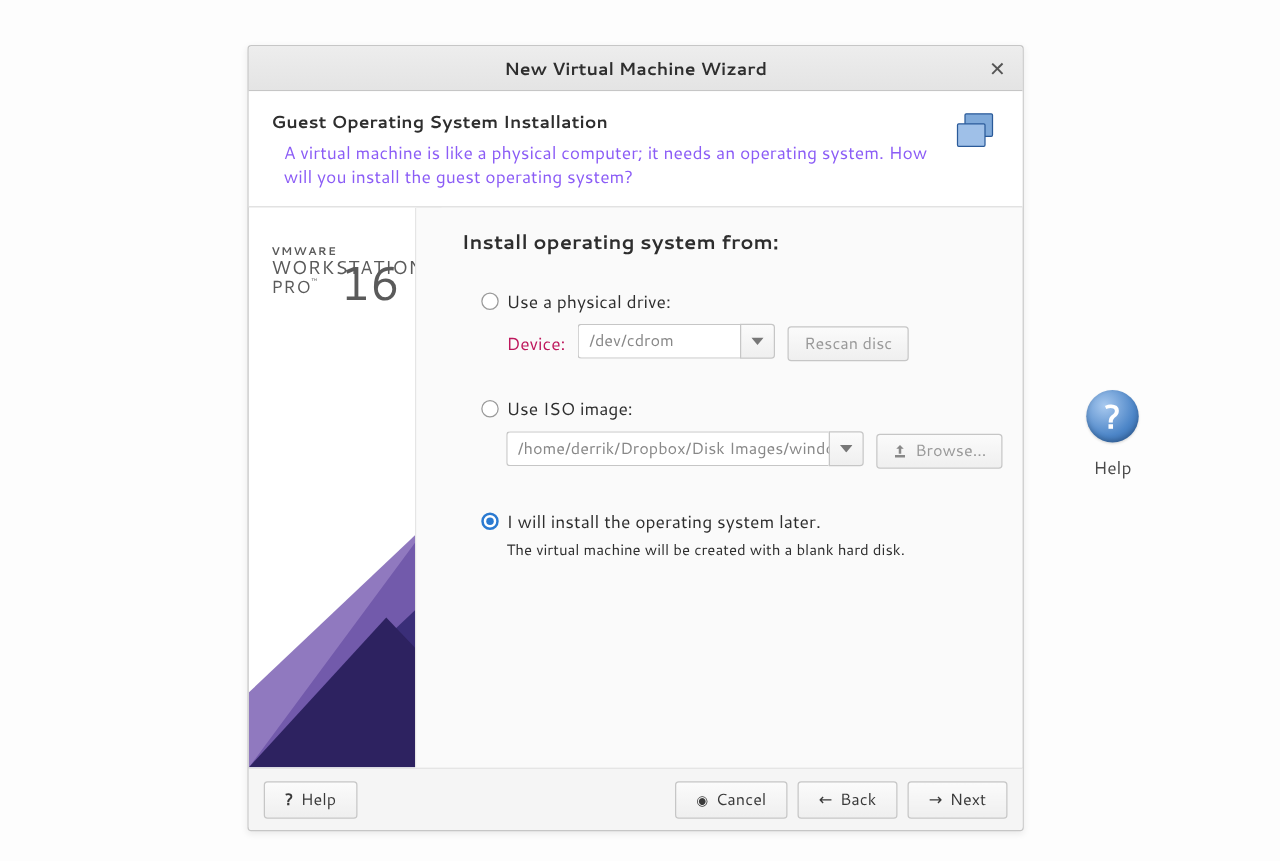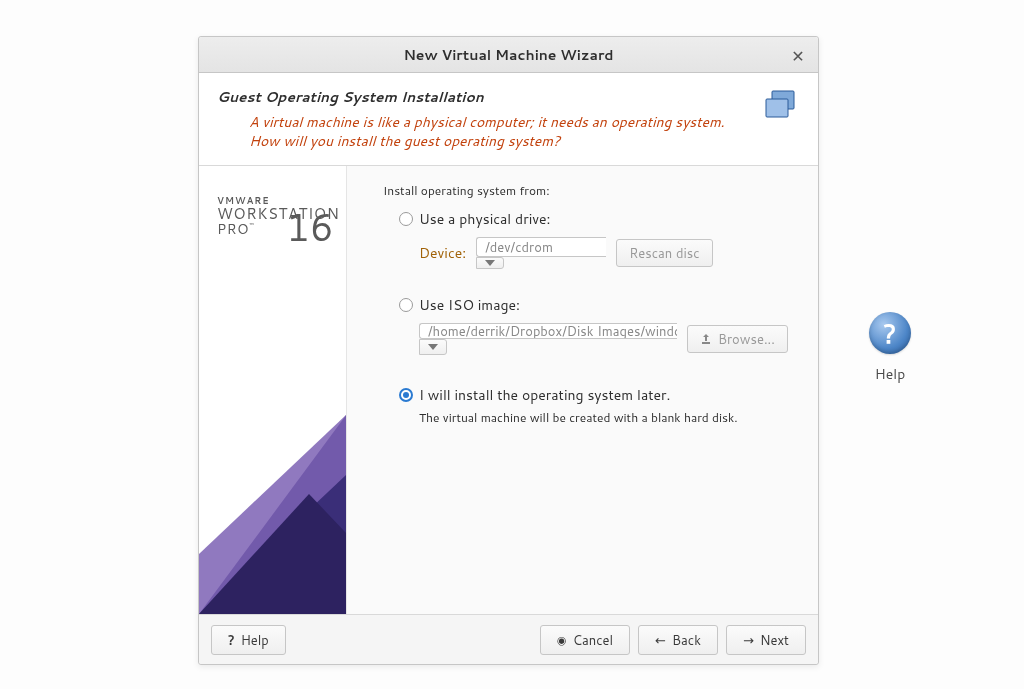--- a/index.html
+++ b/index.html
@@ -56,31 +56,31 @@
     font-size: 16px;
     color: #555;
   }
   .header-section {
     background: #ffffff;
     border-bottom: 1px solid #d9d9d9;
     padding: 14px 18px 14px 18px;
     display: flex;
     align-items: flex-start;
   }
-  .header-text { flex: 1; padding-right: 12px; font-style: italic; }
+  .header-text { flex: 1; padding-right: 12px; }
   .header-title {
     font-weight: 700;
     font-size: 14px;
     margin-bottom: 6px;
   }
   .header-desc {
     font-size: 14px;
-    color: #c2410c;
+    color: #8b5cf6;
     line-height: 1.35;
-    margin-left: 32px;
+    margin-left: 10px;
   }
   .header-icon {
     width: 40px;
     height: 40px;
     flex-shrink: 0;
   }
   .body {
     flex: 1;
     display: flex;
     overflow: hidden;
@@ -118,23 +118,23 @@
     left: 0;
     width: 148px;
     height: 220px;
   }
   .content {
     flex: 1;
     padding: 16px 16px 0 16px;
     background: #fafafa;
   }
   .section-title {
-    font-weight: 400;
-    font-size: 12px;
-    margin-bottom: 10px;
+    font-weight: 700;
+    font-size: 16px;
+    margin-bottom: 26px;
   }
   .opt {
     margin-left: 16px;
     margin-bottom: 26px;
   }
   .opt.last { margin-bottom: 10px; margin-top: 30px; }
   .radio-row {
     display: flex;
     align-items: center;
     gap: 6px;
@@ -161,25 +161,24 @@
     display: flex;
     align-items: center;
     gap: 10px;
   }
   .opt-desc {
     margin-top: 4px;
     margin-left: 20px;
     font-size: 12px;
     color: #2e2e2e;
   }
-  .lbl-muted { color: #a16207; font-size: 14px; }
+  .lbl-muted { color: #be185d; font-size: 14px; }
   .combo {
     display: flex;
     height: 32px;
-    flex-direction: column;
   }
   .combo-input {
     height: 28px;
     border: 1px solid #c6c6c6;
     border-right: none;
     border-radius: 3px 0 0 3px;
     background: #fff;
     padding: 0 8px;
     font-size: 13px;
     color: #888;

